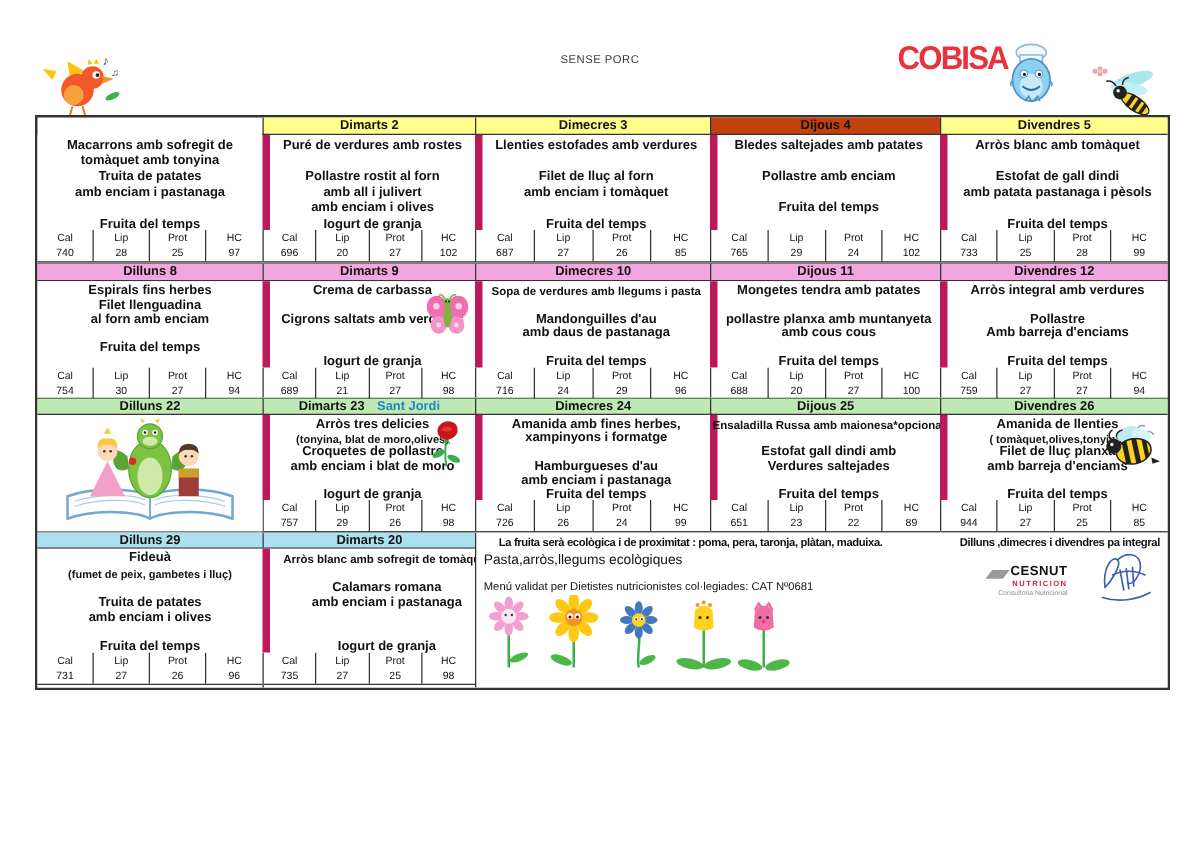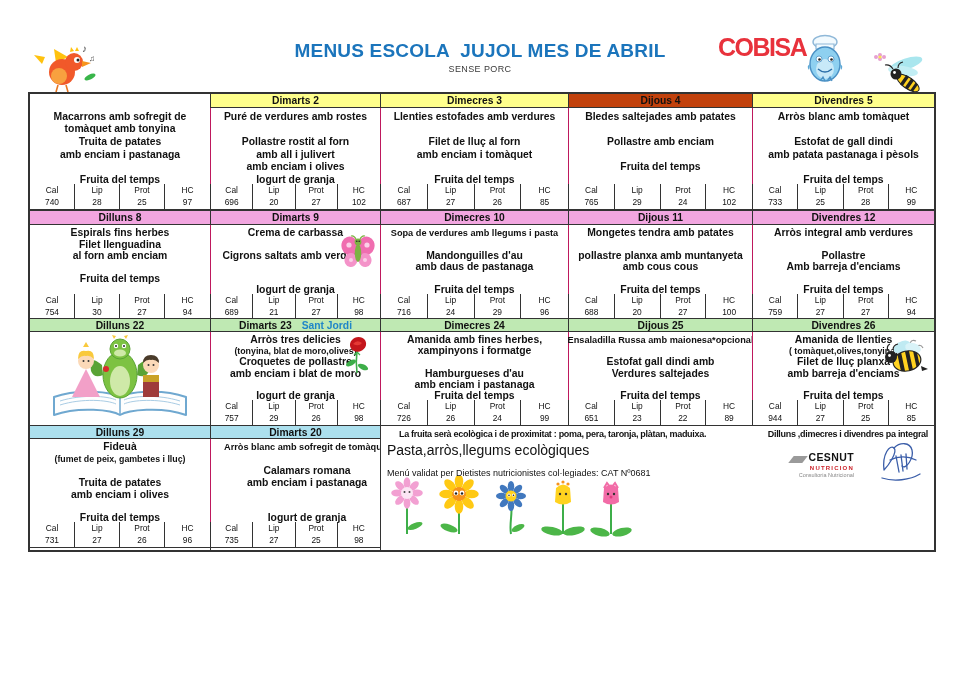--- a/index.html
+++ b/index.html
@@ -23,21 +23,21 @@
   .week-grid + .week-grid{border-top:1px solid #333;}
   .week-0{grid-template-rows:14px 76px 26px;}
   .week-1{grid-template-rows:14px 69px 24px;}
   .week-2{grid-template-rows:13px 68px 25px;}
   .week-3{grid-template-rows:13px 83px 28px;}
   .cell{box-sizing:border-box;background:#fff;}
   .hdr-cell{display:flex;align-items:center;justify-content:center;gap:10px;
             font-weight:bold;font-size:10.3px;border-bottom:1px solid #333;border-left:1px solid #333;}
   .cell.first{border-left:none;}
   .day-label-extra{color:#1F86C8;font-weight:bold;}
-  .content-cell{position:relative;border-left:1px solid #be185d;padding-top:2px;}
+  .content-cell{position:relative;border-left:6px solid #be185d;padding-top:2px;}
   .content-cell.tall{display:flex;align-items:center;justify-content:center;}
   .line{display:flex;justify-content:center;align-items:center;}
   .week-0 .line{height:12.6px;} .week-1 .line{height:11.4px;}
   .week-2 .line{height:11.2px;} .week-3 .line{height:11.8px;}
   .line span{white-space:nowrap;font-weight:bold;font-size:10.4px;}
   .line span.small{font-size:8.8px;}
   .line span.xs{font-size:9.2px;}
   .nutri-cell{border-left:1px solid #333;}
   .nutri-grid{display:grid;grid-template-columns:repeat(4,1fr);height:25px;border-bottom:1px solid #333;}
   .nutri-box{border-right:1px solid #333;text-align:center;font-size:8.4px;}
@@ -48,37 +48,36 @@
   .icon-butterfly{right:4px;top:9px;}
   .icon-rose{right:9px;top:3px;}
   .icon-bee{right:4px;top:5px;}
 
   
   .notes-cell{position:relative;border-left:1px solid #333;}
   #notes-content{position:absolute;inset:0;padding:3px 6px;}
   .notes-row1{display:flex;justify-content:space-between;font-weight:bold;font-size:9px;
               white-space:nowrap;letter-spacing:-.3px;}
   .notes-row1 .l1{padding-left:12px;}
-  .notes-line2{font-size:14px;margin-top:3px;}
+  .notes-line2{font-size:11px;margin-top:3px;}
   .notes-line3{font-size:9px;margin-top:10px;}
   .cesnut{position:absolute;right:80px;top:26px;width:74px;text-align:right;line-height:1;}
   .cesnut-top{display:flex;align-items:flex-end;justify-content:flex-end;}
   .cesnut .slash{display:inline-block;width:14px;height:7px;background:#9a9a9a;
                  transform:skewX(-38deg);margin-right:3px;}
   .cesnut .name{font-size:10.5px;font-weight:900;letter-spacing:.4px;color:#111;}
   .cesnut .sub{font-size:6px;color:#CC2229;font-weight:bold;letter-spacing:1.2px;margin-top:2px;}
   .cesnut .tag{font-size:5.5px;color:#888;margin-top:2px;}
   .signature{position:absolute;right:8px;top:14px;}
   .flowers{position:absolute;left:4px;top:50px;}
 </style>
 </head>
 <body>
 
 <div class="page-header">
-  <div class="title">MENUS ESCOLA  JUJOL MES DE ABRIL</div>
   <div class="subtitle">SENSE PORC</div>
 </div>
 
 <div class="bird-wrap">
   <svg width="64" height="52" viewBox="0 0 64 52">
     <polygon points="8,22 0,13 11,15" fill="#FFC20E"></polygon>
     <polygon points="20,7 34,15 22,21" fill="#FFC20E"></polygon>
     <circle cx="28" cy="30" r="13" fill="#F1592A"></circle>
     <circle cx="25" cy="34" r="8" fill="#F8A13F"></circle>
     <circle cx="40" cy="20" r="9" fill="#F1592A"></circle>

